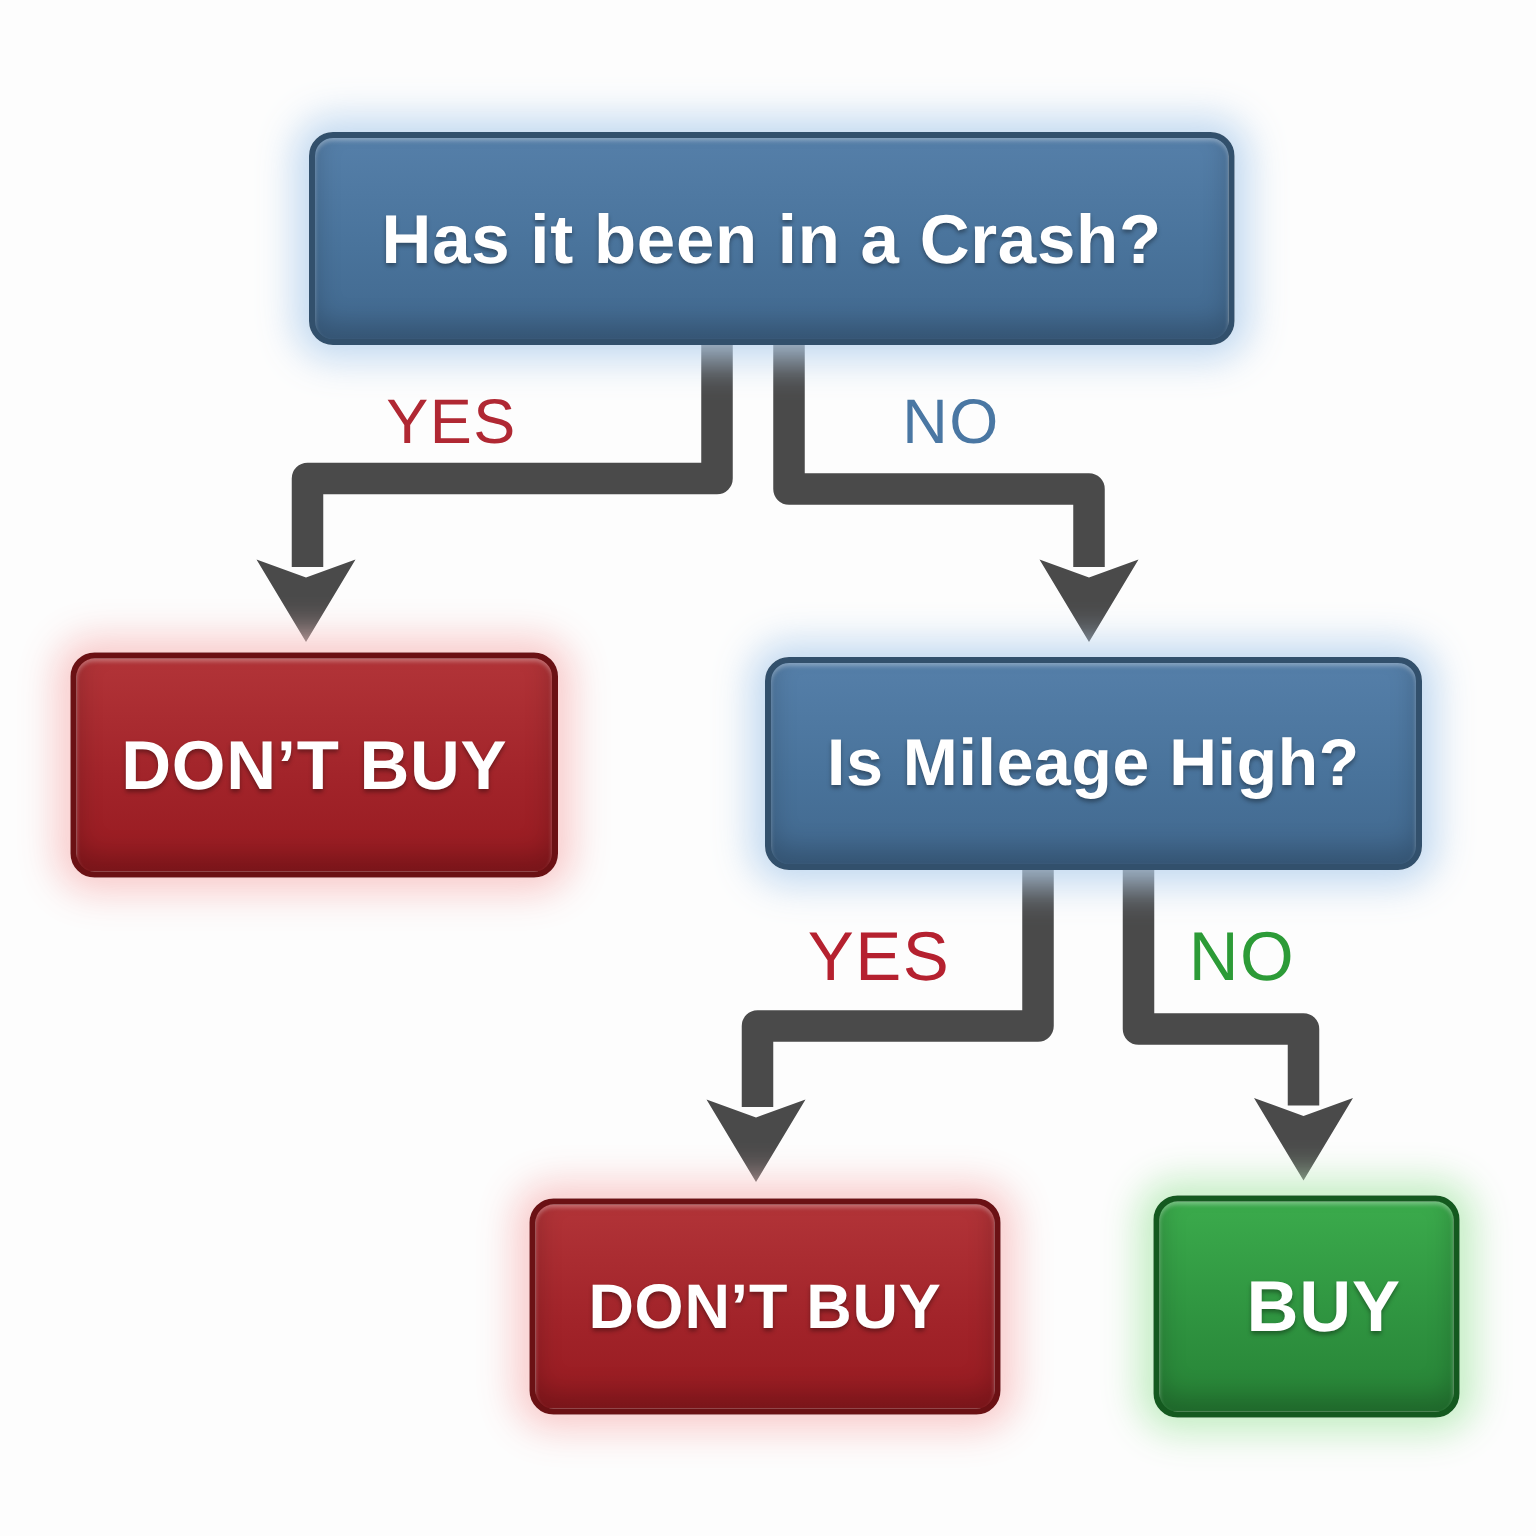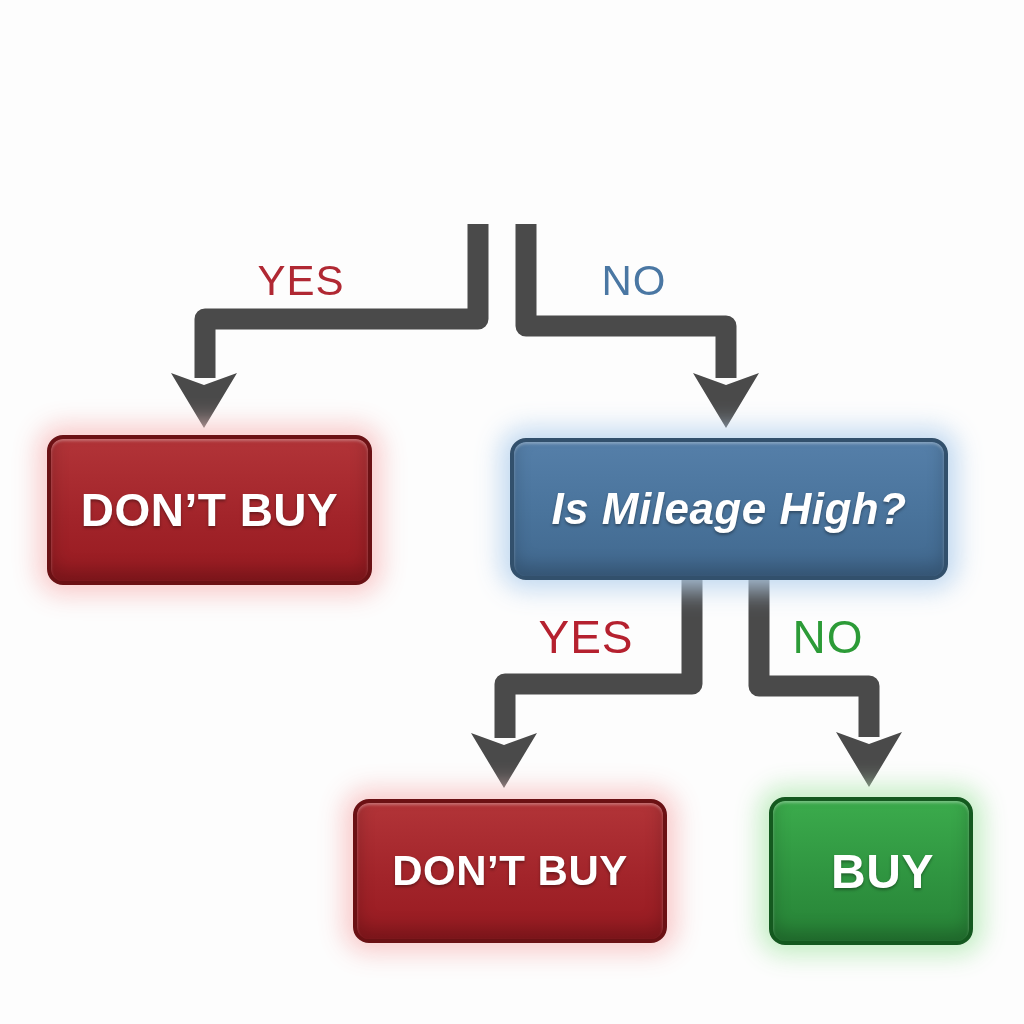--- a/index.html
+++ b/index.html
@@ -51,21 +51,21 @@
     background: linear-gradient(180deg, #3bab4c 0%, #2f9440 55%, #278236 100%);
     border: 4px solid #14591f;
     box-shadow:
       0 0 24px 10px rgba(190, 236, 190, 0.9),
       inset 0 2px 3px rgba(255,255,255,0.32),
       inset 0 -10px 18px rgba(0,0,0,0.22);
     padding-left: 23px;
   }
   .node-q1        { left: 206px; top:  88px; width: 617px; height: 142px; font-size: 46px; }
   .node-dontbuy1  { left:  47px; top: 435px; width: 325px; height: 150px; font-size: 46px; }
-  .node-q2        { left: 510px; top: 438px; width: 438px; height: 142px; font-size: 44px; font-style: italic; }
+  .node-q2        { left: 510px; top: 438px; width: 438px; height: 142px; font-size: 44px; }
   .node-dontbuy2  { left: 353px; top: 799px; width: 314px; height: 144px; font-size: 42px; }
   .node-buy       { left: 769px; top: 797px; width: 204px; height: 148px; font-size: 48px; }
   .edge-label {
     position: absolute;
     z-index: 2;
     transform: translate(-50%, -50%);
     font-weight: normal;
     letter-spacing: 1px;
     white-space: nowrap;
   }
@@ -91,20 +91,21 @@
     <g stroke="#4a4a4a" stroke-width="21" fill="none" stroke-linejoin="round">
       <polyline points="692,574 692,684 505,684 505,738"></polyline>
       <polygon points="471,733 504,745 537,733 504,788" fill="#4a4a4a" stroke="none"></polygon>
     </g>
     <g stroke="#4a4a4a" stroke-width="21" fill="none" stroke-linejoin="round">
       <polyline points="759,574 759,686 869,686 869,737"></polyline>
       <polygon points="836,732 869,744 902,732 869,787" fill="#4a4a4a" stroke="none"></polygon>
     </g>
   </svg>
 
+  <div class="node blue node-q1">Has it been in a Crash?</div>
 
   <div class="edge-label edge-yes1">YES</div>
 
   <div class="edge-label edge-no1">NO</div>
 
   <div class="node red node-dontbuy1">DON’T BUY</div>
 
   <div class="node blue node-q2">Is Mileage High?</div>
 
   <div class="edge-label edge-yes2">YES</div>

